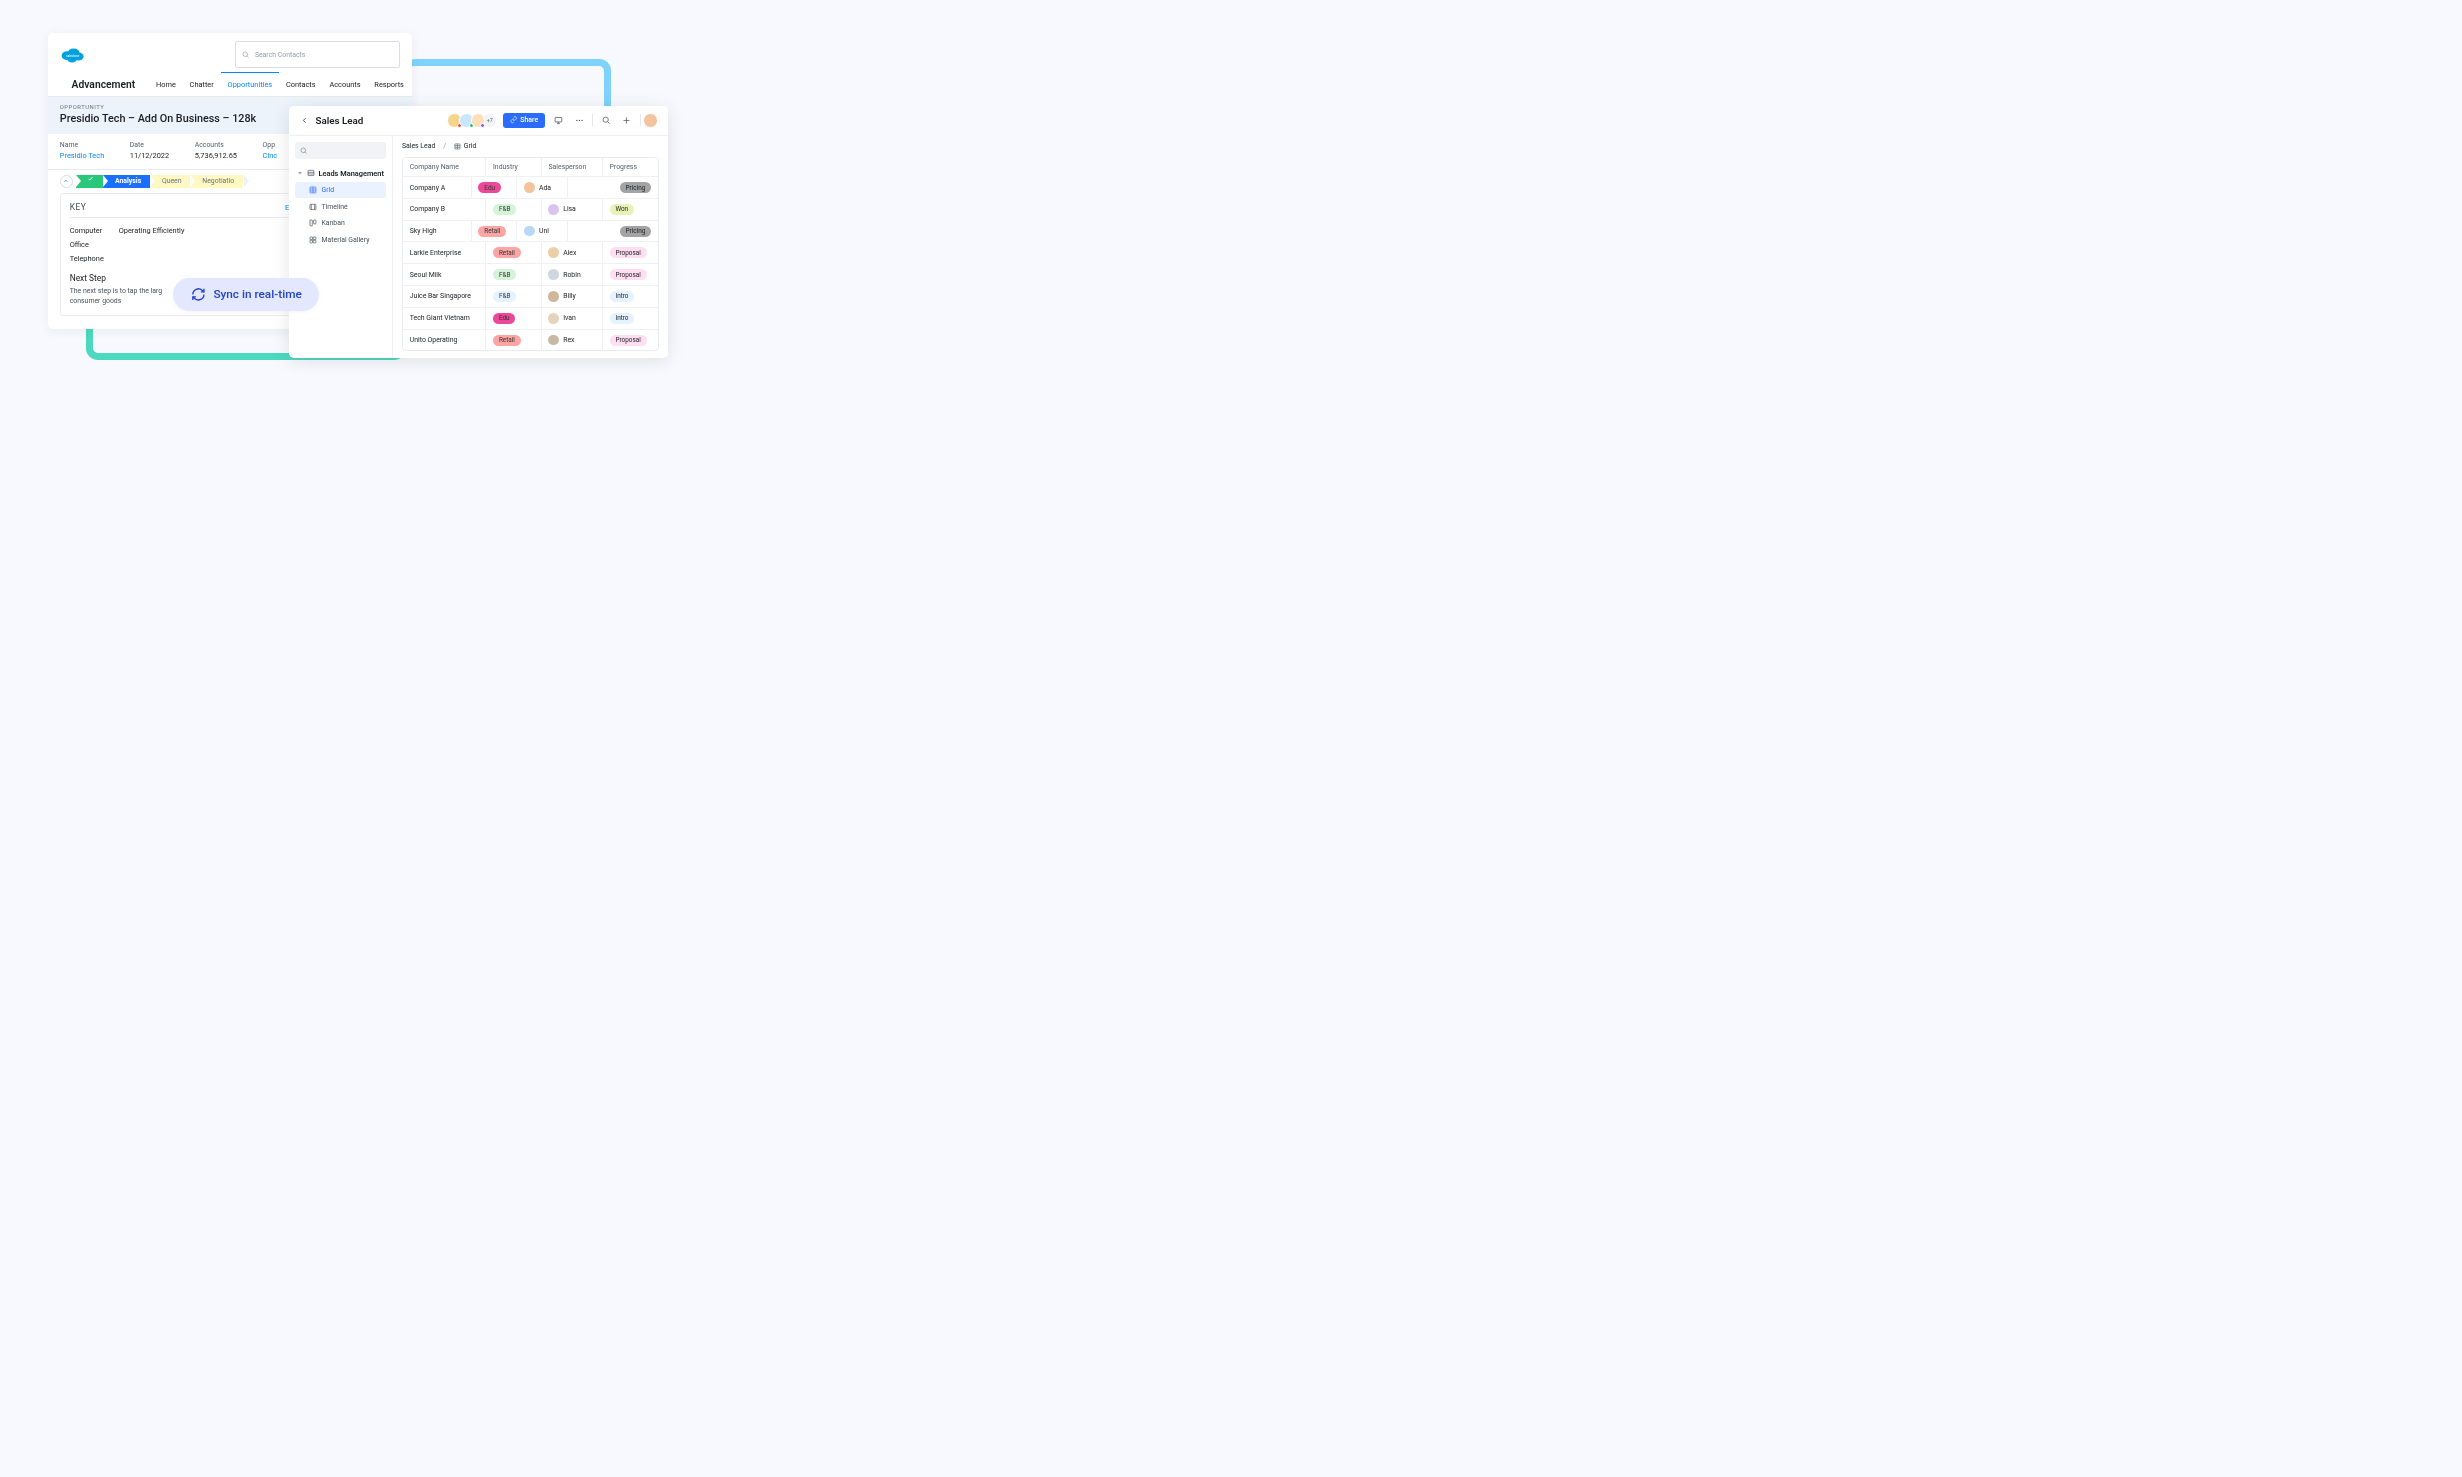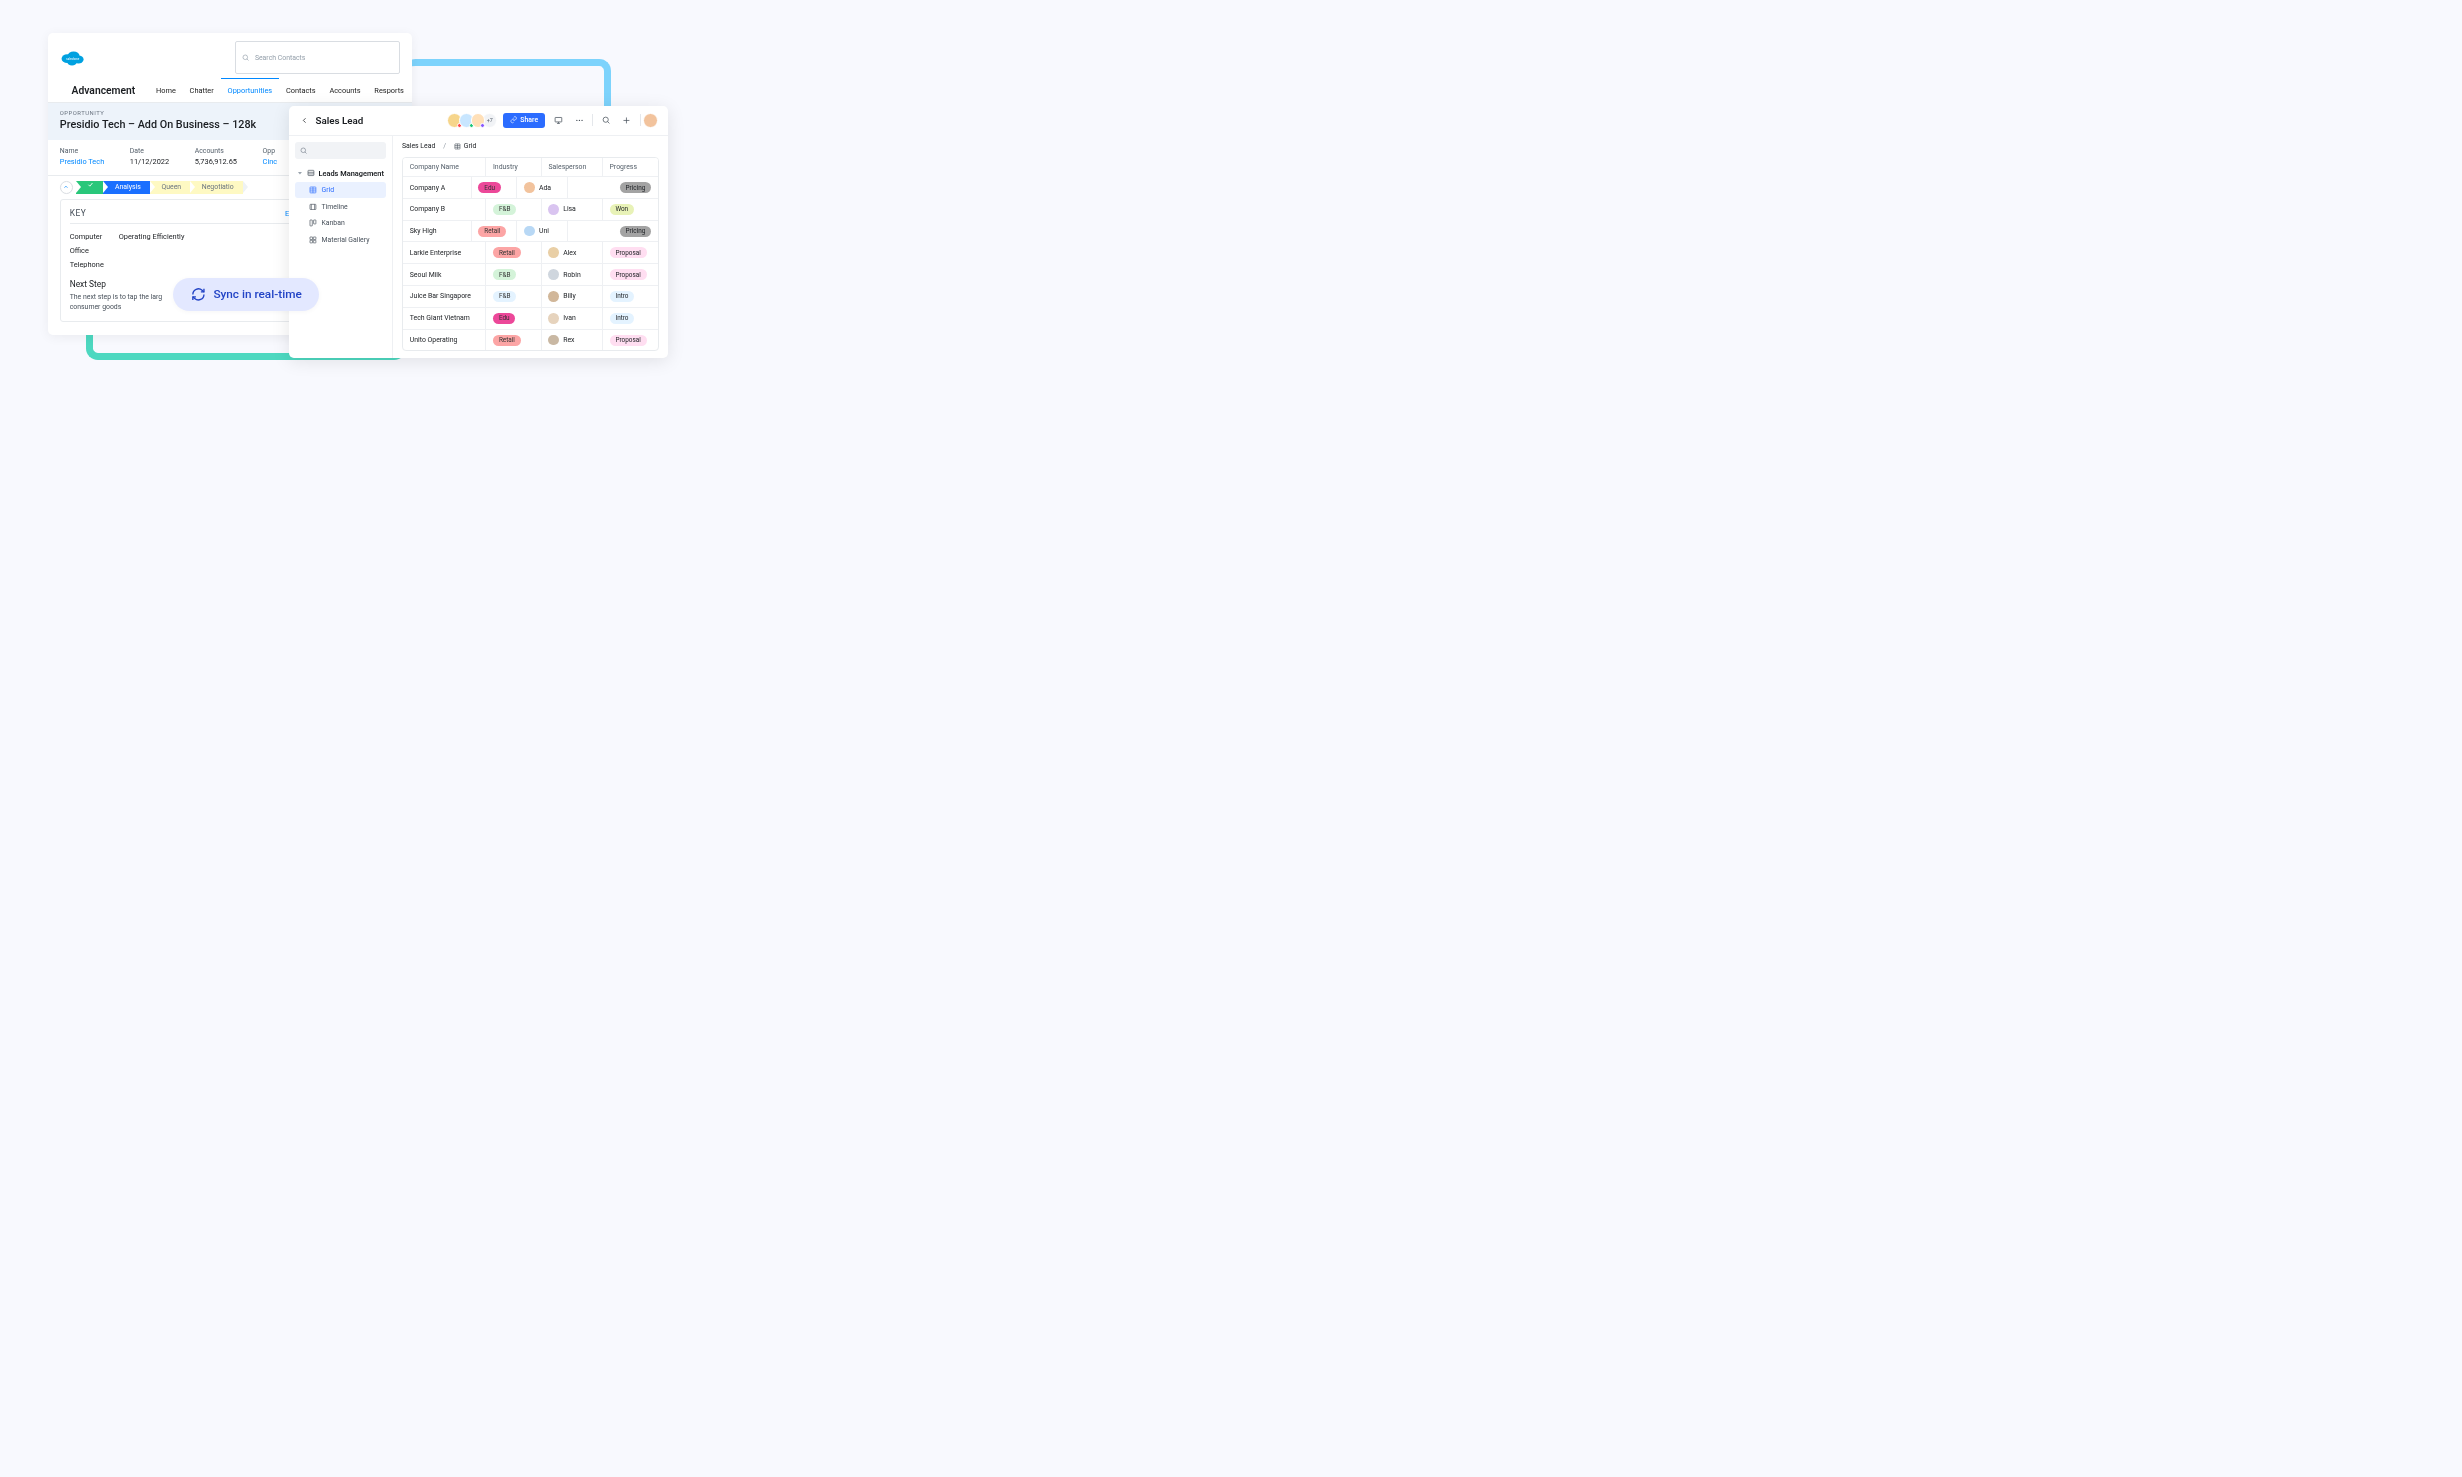--- a/index.html
+++ b/index.html
@@ -6,21 +6,21 @@
 body { background: #f8f9fe; width: 709px; height: 395px; position: relative; overflow: hidden; }
 
 
 .bg-frame-teal { position: absolute; left: 86px; top: 266px; width: 320px; height: 94px; border: 7.9px solid #4dd8c0; border-radius: 11.8px; border-top: none; border-right: none; }
 .bg-frame-blue { position: absolute; left: 404px; top: 59px; width: 207px; height: 246px; border: 7.9px solid #7dd3fc; border-radius: 11.8px; border-bottom: none; border-left: none; }
 
 
 .sf-window { position: absolute; left: 48px; top: 32.5px; width: 364px; background: #fff; border-radius: 4.9px; box-shadow: 0 2px 11.8px rgba(0,0,0,0.06); overflow: hidden; }
 .sf-top { display: flex; align-items: center; padding: 8.9px 11.8px 3.9px; }
 .sf-logo { width: 25.6px; height: 17.7px; }
-.sf-search { margin-left: auto; width: 165px; height: 33px; border: 0.5px solid #d9dde2; border-radius: 2px; display: flex; align-items: center; padding: 0 5.9px; color: #95a0ab; font-size: 6.9px; }
+.sf-search { margin-left: auto; width: 165px; height: 27px; border: 0.5px solid #d9dde2; border-radius: 2px; display: flex; align-items: center; padding: 0 5.9px; color: #95a0ab; font-size: 6.9px; }
 .sf-search svg { margin-right: 4.9px; flex-shrink: 0; }
 .sf-nav { display: flex; align-items: center; padding: 0 11.8px; border-bottom: 0.5px solid #e8ebee; }
 .sf-apps { width: 10.8px; height: 10.8px; display: grid; grid-template-columns: repeat(3,1fr); grid-template-rows: repeat(3,1fr); gap: 1px; margin-right: 9.8px; }
 .sf-apps span { background: #3a3f47; border-radius: 0.5px; }
 .sf-brand { font-size: 10.3px; font-weight: 600; color: #1a1d21; margin-right: 13.8px; }
 .sf-tab { font-size: 7.4px; color: #222; padding: 6.9px 6.9px; cursor: pointer; border-top: 1.5px solid transparent; }
 .sf-tab.active { border-top-color: #0088ff; color: #0088ff; }
 .sf-subhead { background: #edf3fa; padding: 6.9px 11.8px 8.9px; }
 .sf-label { font-size: 5.9px; letter-spacing: 0.5px; color: #6a7480; text-transform: uppercase; }
 .sf-title { font-size: 10.8px; font-weight: 500; color: #1a1d21; margin-top: 2px; }
@@ -28,21 +28,21 @@
 .sf-field-label { font-size: 6.9px; color: #56616c; margin-bottom: 2px; }
 .sf-field-value { font-size: 7.4px; color: #1a1d21; }
 .sf-field-value.link { color: #0088ff; }
 .sf-stage-row { display: flex; align-items: center; padding: 4.9px 11.8px; gap: 3px; }
 .sf-chev { width: 12.8px; height: 12.8px; border: 0.5px solid #d9dde2; border-radius: 50%; display: flex; align-items: center; justify-content: center; color: #0088ff; }
 .chevron { position: relative; display: inline-block; height: 13.8px; line-height: 13.8px; padding: 0 8.9px 0 11.8px; font-size: 6.9px; color: #fff; }
 .chevron::before, .chevron::after { content: ""; position: absolute; top: 0; border-top: 6.9px solid transparent; border-bottom: 6.9px solid transparent; }
 .chevron::before { left: 0; border-left: 5.9px solid #fff; }
 .chevron::after { right: -5.9px; border-left: 5.9px solid; }
 .chev-done { background: #29c77a; } .chev-done::after { border-left-color: #29c77a; }
-.chev-active { background: #1a6fff; } .chev-active::after { border-left-color: #1a6fff; }
+.chev-active { background: #1a6fff; font-weight: bold; } .chev-active::after { border-left-color: #1a6fff; }
 .chev-gray { background: #fef9c3; color: #6a7480; } .chev-gray::after { border-left-color: #eef2f5; }
 .sf-body { display: flex; padding: 0 11.8px 13.8px; gap: 13.8px; }
 .sf-card { border: 0.5px solid #e8ebee; border-radius: 3px; padding: 7.9px 8.9px; flex: 1; min-width: 0; }
 .sf-card-hd { display: flex; justify-content: space-between; align-items: center; border-bottom: 0.5px solid #e8ebee; padding-bottom: 4.9px; margin-bottom: 5.9px; }
 .sf-card-title { font-size: 8.4px; letter-spacing: 0.5px; color: #47505a; }
 .sf-edit { color: #0088ff; font-size: 7.4px; }
 .sf-kv { font-size: 7.4px; color: #1a1d21; line-height: 1.9; }
 .sf-next { font-size: 8.4px; color: #1a1d21; margin-top: 6.9px; }
 .sf-next-body { font-size: 6.9px; color: #47505a; margin-top: 3px; line-height: 1.5; }
 .sf-bullet { font-size: 6.9px; color: #47505a; line-height: 1.6; margin-bottom: 2px; }

